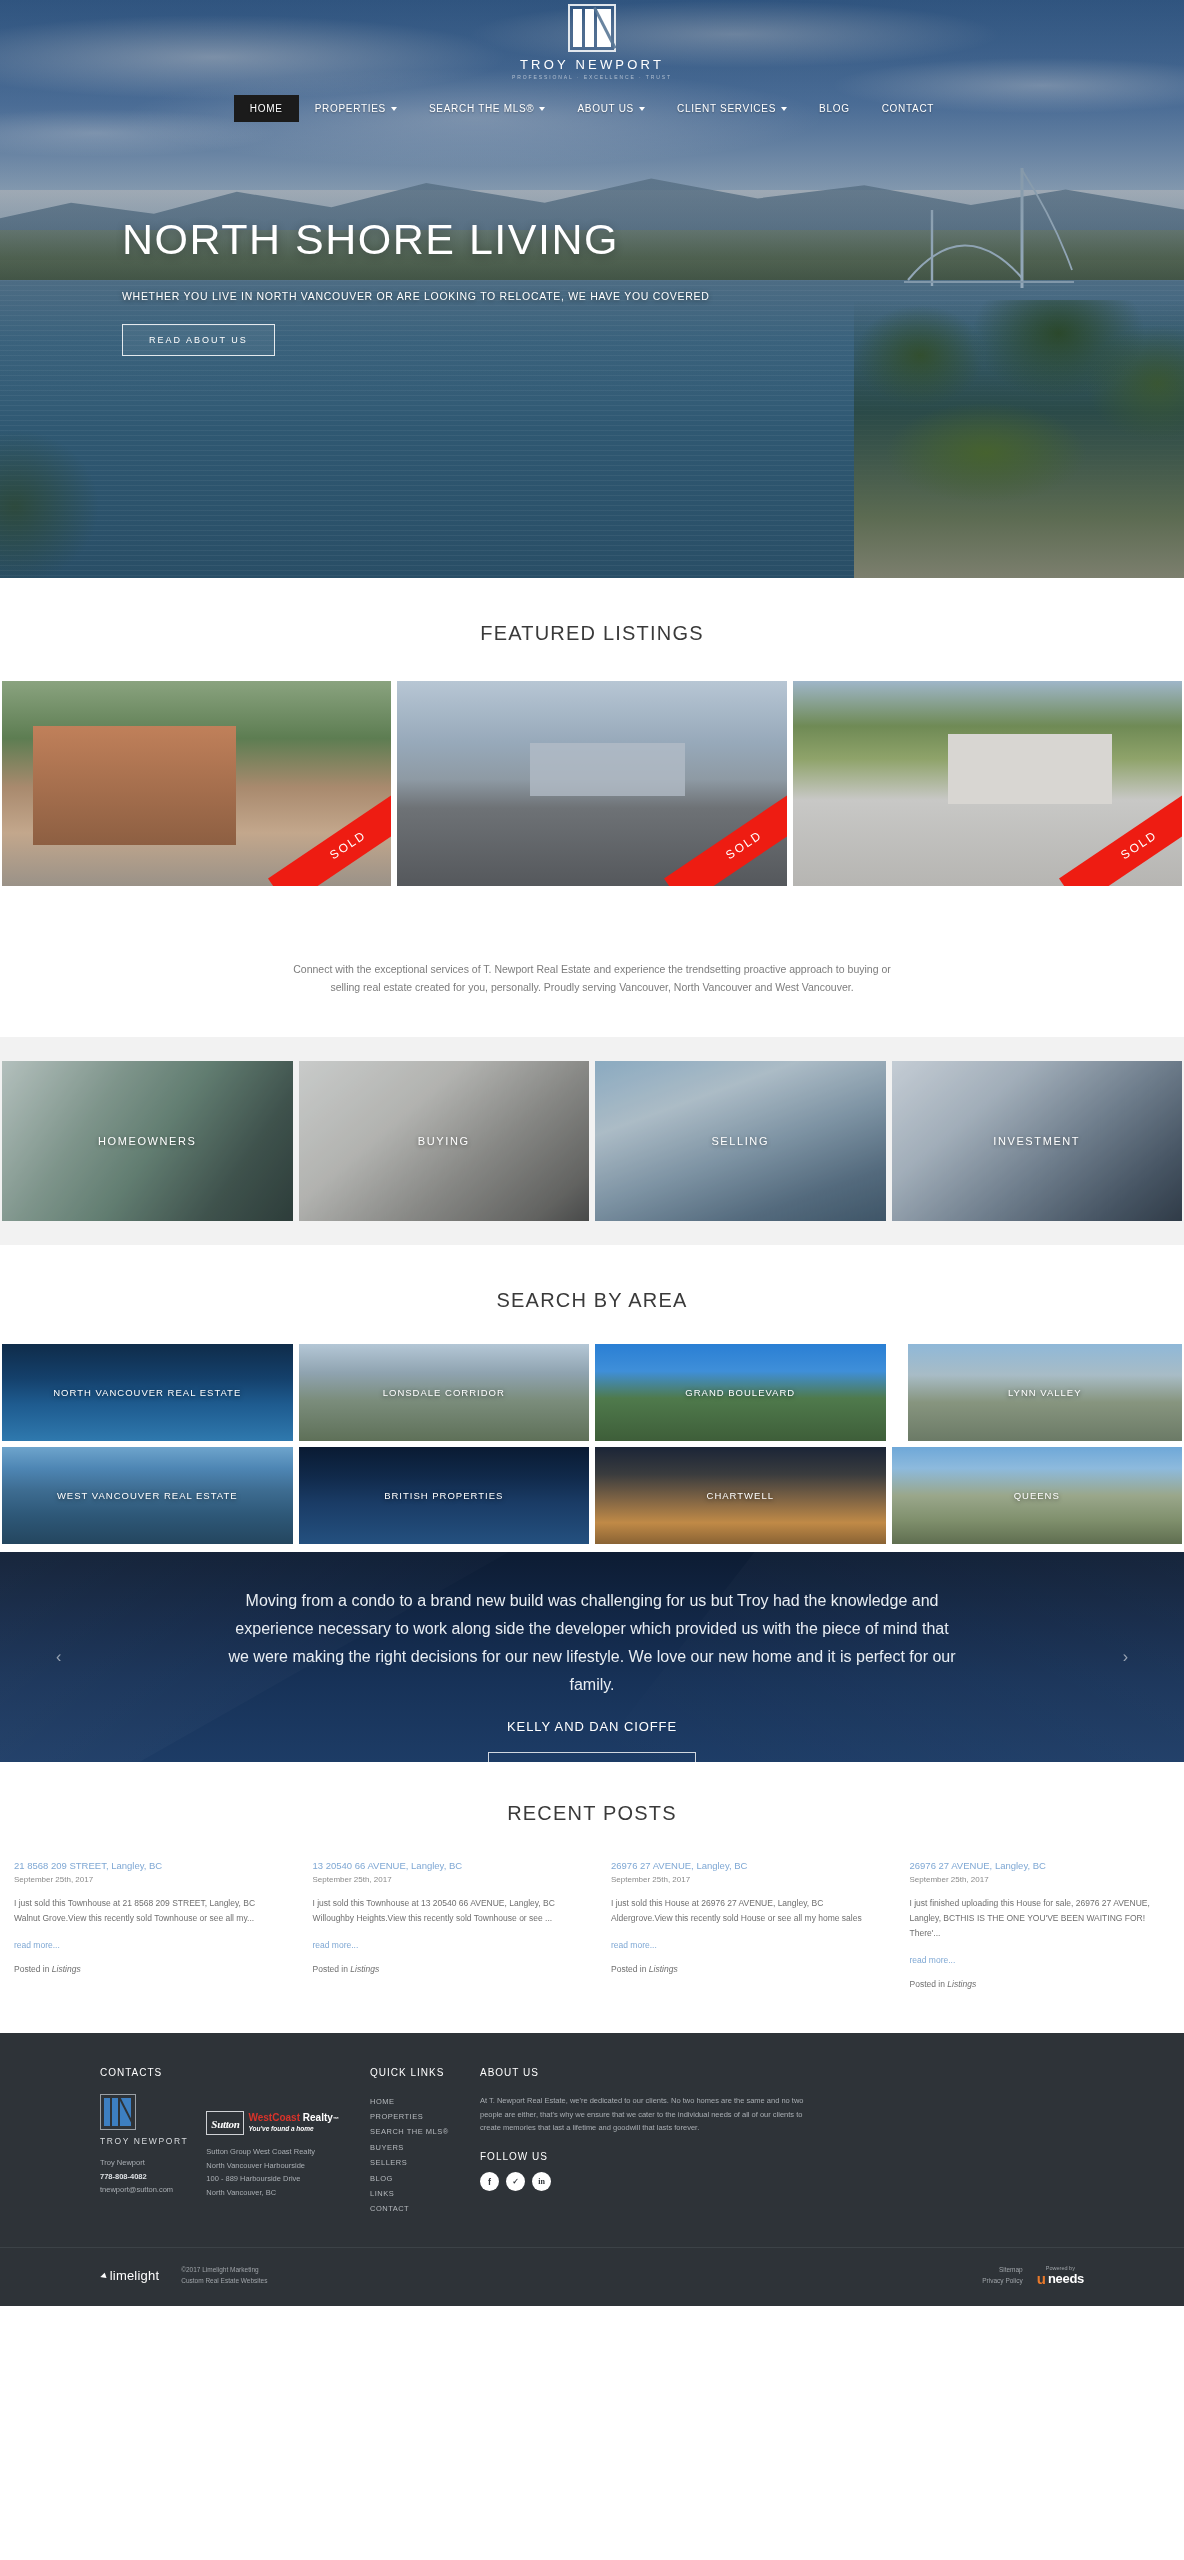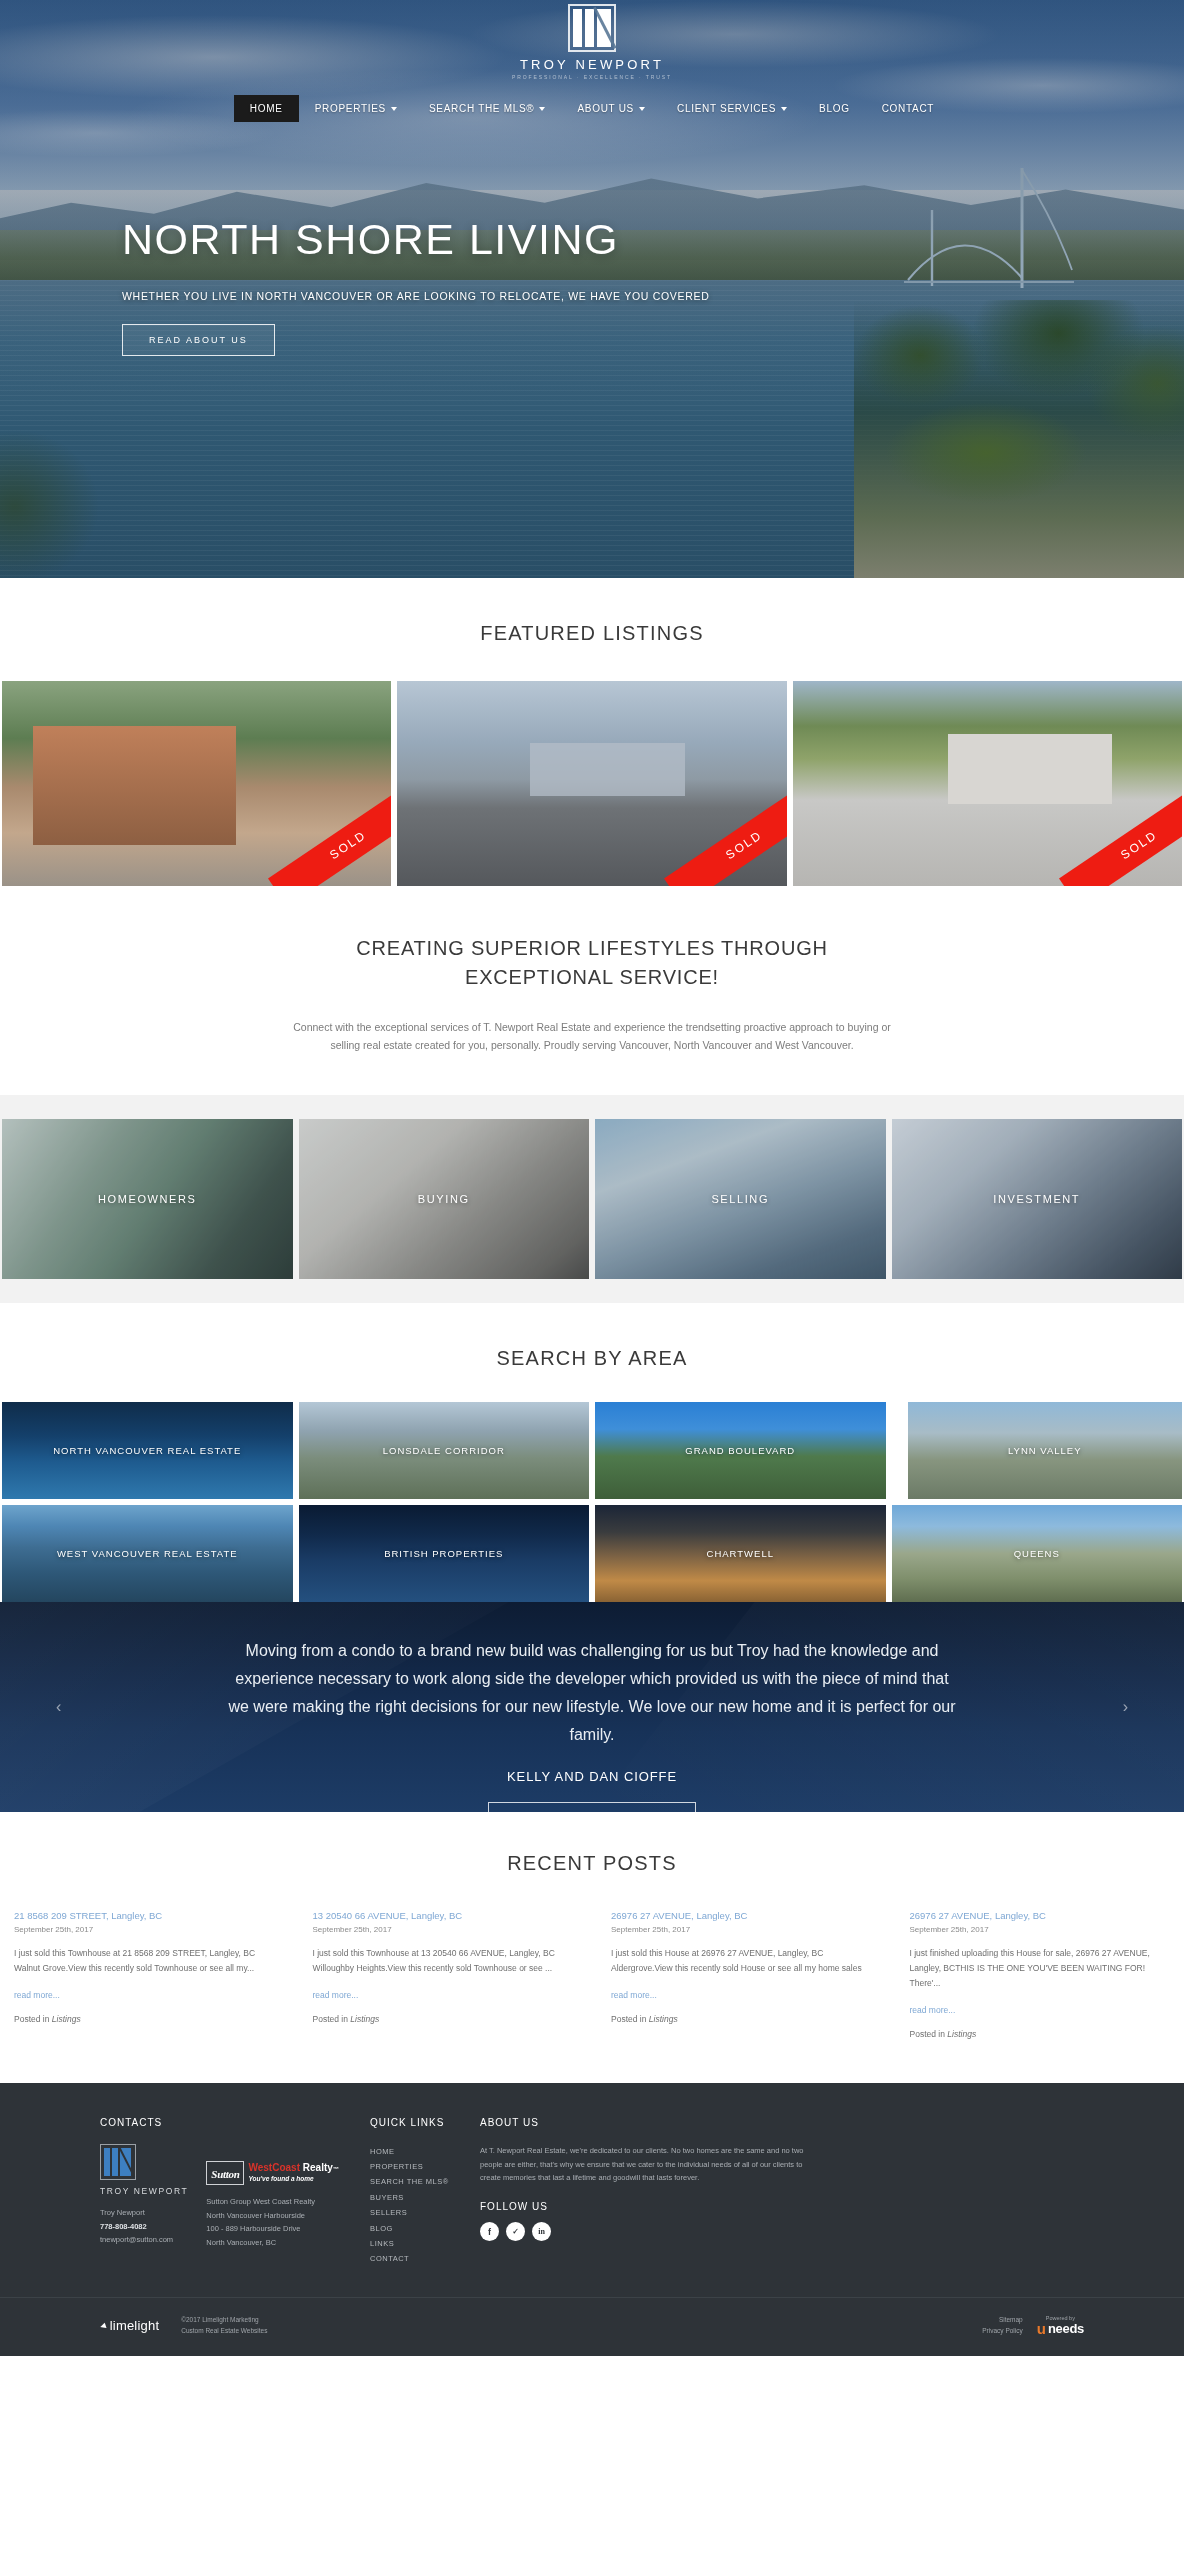--- a/index.html
+++ b/index.html
@@ -142,21 +142,21 @@
     position:absolute; left:0; right:0; top:50%; transform:translateY(-50%);
     text-align:center; color:#fff; font-size:11px; letter-spacing:1.6px;
     text-shadow:0 1px 4px rgba(0,0,0,.45); z-index:2;
   }
   .cat:after { content:""; position:absolute; inset:0; background:rgba(40,60,80,.16); }
   .c1 { background: linear-gradient(125deg, #cfd9d2 0%, #8fa596 32%, #6e8a78 52%, #44564c 78%, #2f3d36 100%); }
   .c2 { background: linear-gradient(140deg, #e8e6e1 0%, #cdc9c2 35%, #9a968f 62%, #6e6a64 88%, #4f4c48 100%); }
   .c3 { background: linear-gradient(160deg, #9ebfd6 0%, #c6d4dd 28%, #8ea3b3 55%, #5d7386 80%, #445a6c 100%); }
   .c4 { background: linear-gradient(140deg, #e3e8ee 0%, #b9c3cd 30%, #7d8a98 58%, #4e5a68 82%, #323b46 100%); }
 
-  .areas { padding:44px 0 0; }
+  .areas { padding:44px 0 8px; }
   .area-grid { display:grid; grid-template-columns:repeat(4,1fr); gap:6px; margin-top:32px; padding:0 2px; }
   .area { position:relative; height:97px; overflow:hidden; cursor:pointer; }
   .area span {
     position:absolute; left:0; right:0; top:50%; transform:translateY(-50%);
     text-align:center; color:#fff; font-size:9.5px; letter-spacing:1px;
     text-shadow:0 1px 4px rgba(0,0,0,.6); z-index:2;
   }
   .a1{background:linear-gradient(to bottom,#0f2c4a 0%,#14406b 35%,#1e5b8f 62%,#2f79ae 100%);}
   .a2{background:linear-gradient(to bottom,#b4c7d6 0%,#8fa3b0 30%,#7b8d7c 58%,#5e7058 100%);}
   .a3{background:linear-gradient(to bottom,#2a7fd4 0%,#3f8fd9 28%,#4f7a4c 56%,#3e5e39 100%);}
@@ -335,24 +335,20 @@
       <div class="listing l2">
         <div class="sold-ribbon">SOLD</div>
       </div>
       <div class="listing l3">
         <div class="sold-ribbon">SOLD</div>
       </div>
     </div>
 </section>
 
 <section class="superior">
-  <h2>
-    <span>CREATING SUPERIOR LIFESTYLES THROUGH</span><br>
-    <span>EXCEPTIONAL SERVICE!</span>
-  </h2>
   <p>Connect with the exceptional services of T. Newport Real Estate and experience the trendsetting proactive approach to buying or selling real estate created for you, personally. Proudly serving Vancouver, North Vancouver and West Vancouver.</p>
 </section>
 
 <section class="catstrip">
   <div class="cats" id="cats">
       <div class="cat c1">
         <span>HOMEOWNERS</span>
       </div>
       <div class="cat c2">
         <span>BUYING</span>

